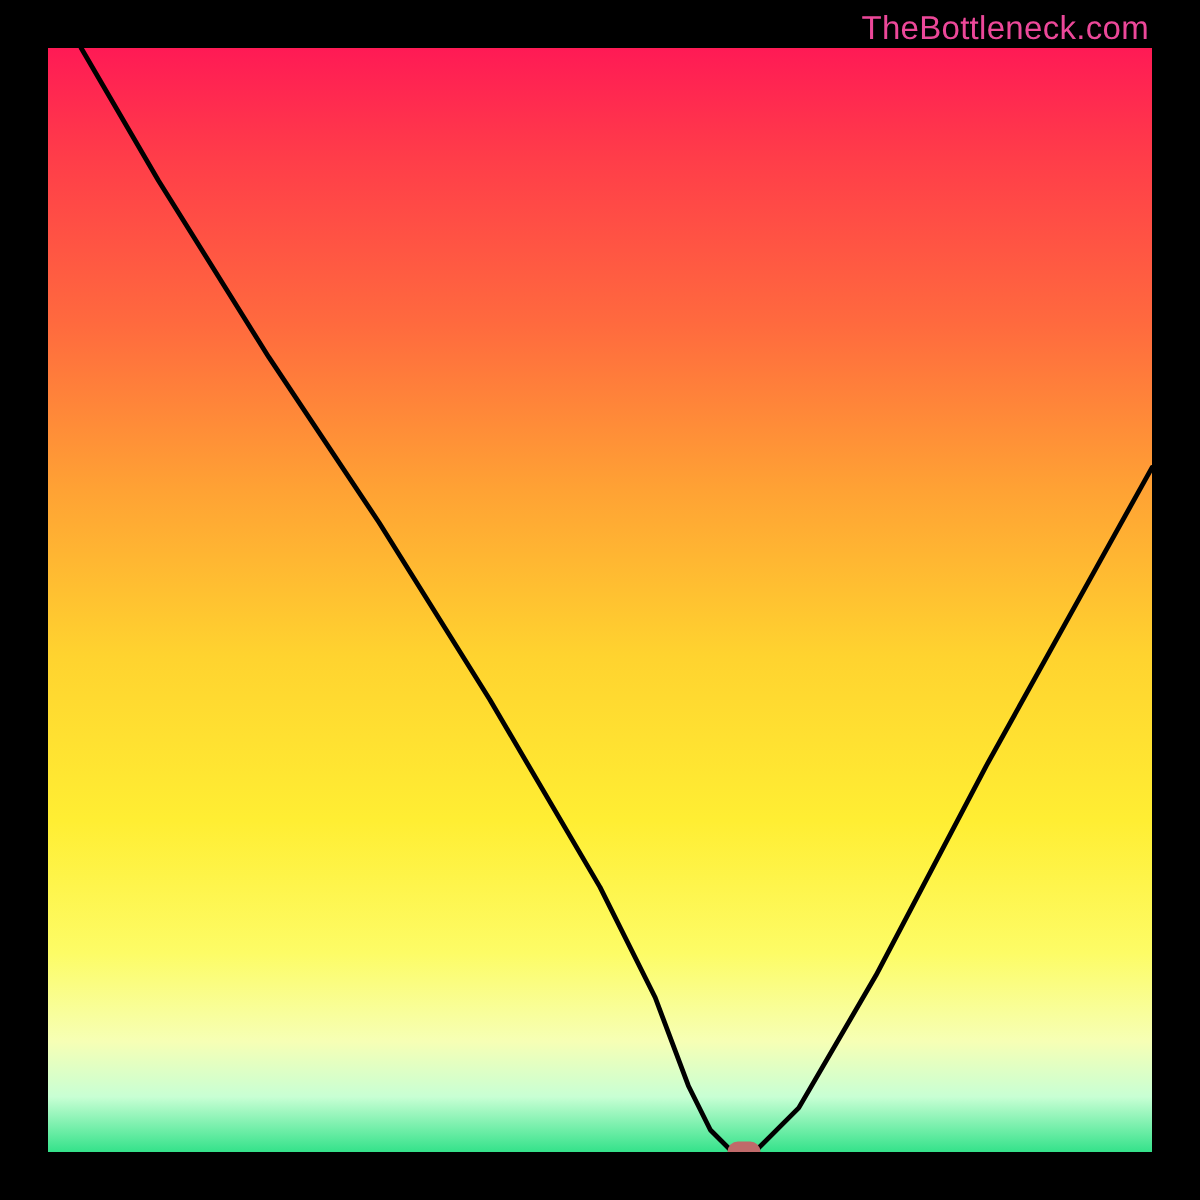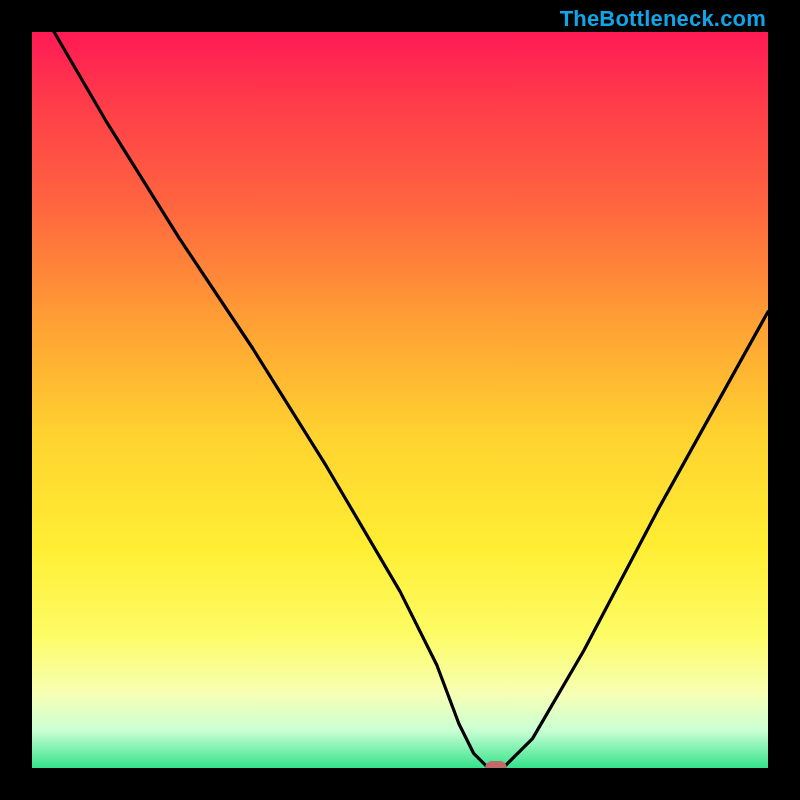--- a/index.html
+++ b/index.html
@@ -11,21 +11,21 @@
       #ff3d49 10%,
       #ff6a3e 25%,
       #ffa234 40%,
       #ffd32f 55%,
       #ffee33 70%,
       #fdfc66 82%,
       #f6ffb5 90%,
       #c8ffd4 95%,
       #34e28a 100%);
   }
-  .wm{position:absolute;right:34px;top:6px;color:#0ea5e9;font-size:22px;font-weight:700;letter-spacing:.2px}
+  .wm{position:absolute;right:34px;top:6px;color:#ec4899;font-size:22px;font-weight:400;letter-spacing:.2px}
   .marker{position:absolute;width:22px;height:14px;border-radius:7px;background:#c06a6a;transform:translate(-50%,-50%)}
   svg.curve{position:absolute;left:0;top:0}
 </style>
 </head>
 <body>
 
 <div class="frame">
   <div class="wm">TheBottleneck.com</div>
   <div class="plot">
     <div class="grad"></div>

